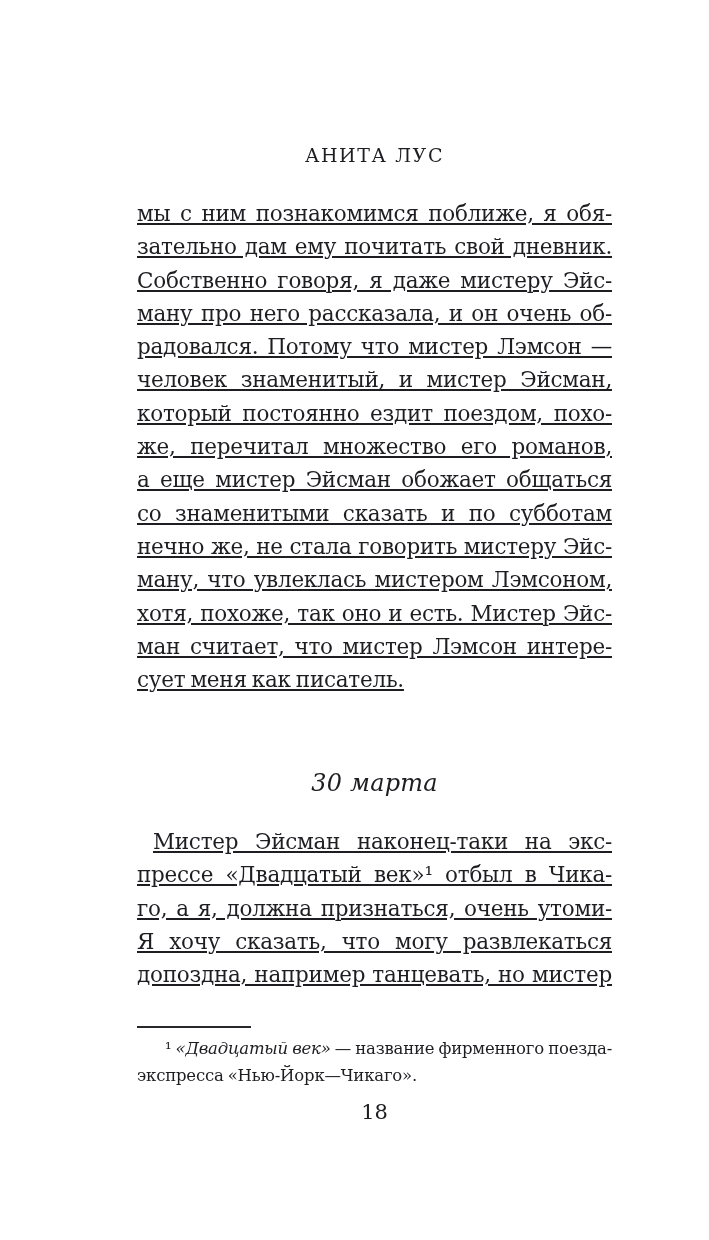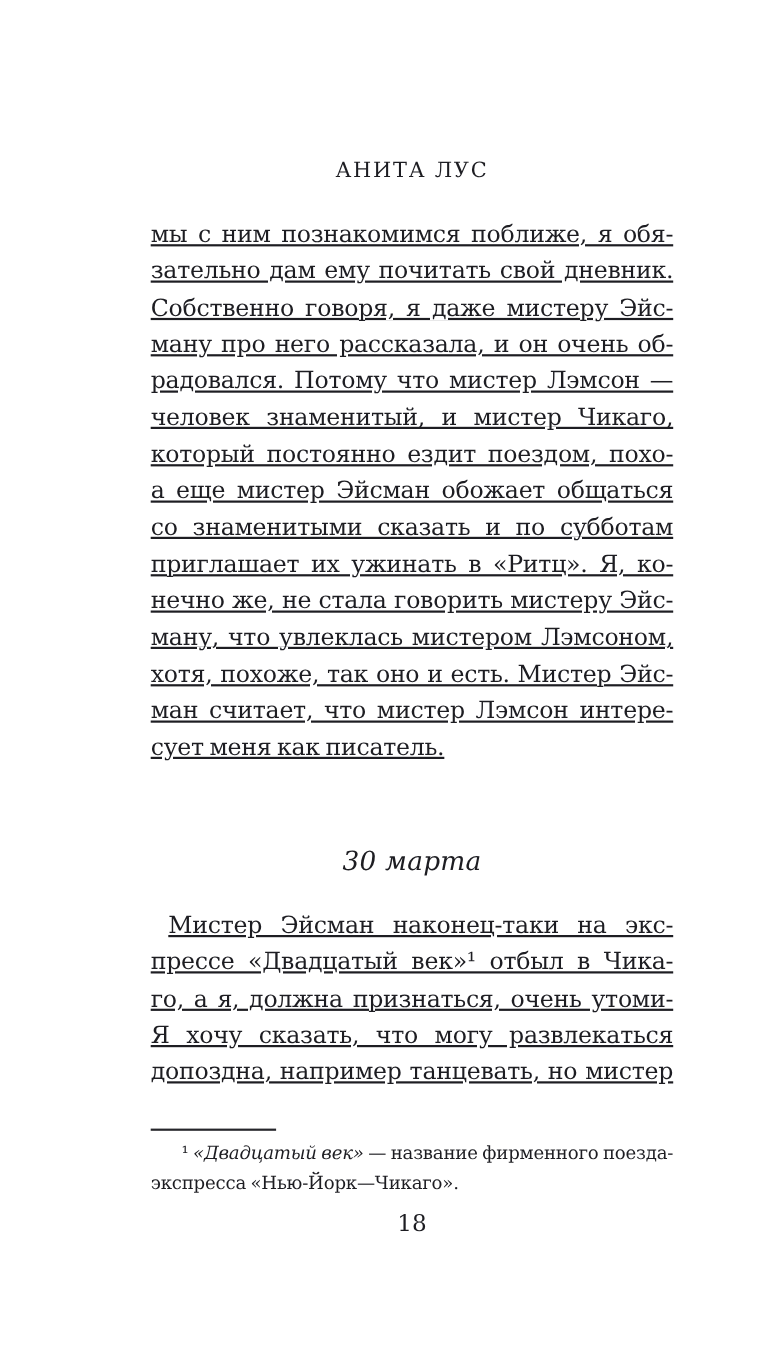--- a/index.html
+++ b/index.html
@@ -108,25 +108,25 @@
 <div class="page" style="color: rgb(29, 29, 34);">
 
   <div class="running-header">АНИТА ЛУС</div>
 
   <section class="para p1">
     <div class="line j">мы с ним познакомимся поближе, я обя-</div>
     <div class="line j">зательно дам ему почитать свой дневник.</div>
     <div class="line j">Собственно говоря, я даже мистеру Эйс-</div>
     <div class="line j">ману про него рассказала, и он очень об-</div>
     <div class="line j">радовался. Потому что мистер Лэмсон —</div>
-    <div class="line j">человек знаменитый, и мистер Чикаго,</div>
+    <div class="line j">человек знаменитый, и мистер Эйсман,</div>
     <div class="line j">который постоянно ездит поездом, похо-</div>
+    <div class="line j">же, перечитал множество его романов,</div>
     <div class="line j">а еще мистер Эйсман обожает общаться</div>
     <div class="line j">со знаменитыми сказать и по субботам</div>
-    <div class="line j">приглашает их ужинать в «Ритц». Я, ко-</div>
     <div class="line j">нечно же, не стала говорить мистеру Эйс-</div>
     <div class="line j">ману, что увлеклась мистером Лэмсоном,</div>
     <div class="line j">хотя, похоже, так оно и есть. Мистер Эйс-</div>
     <div class="line j">ман считает, что мистер Лэмсон интере-</div>
     <div class="line j last">сует меня как писатель.</div>
   </section>
 
   <div class="date-heading">30 марта</div>
 
   <section class="para p2">

